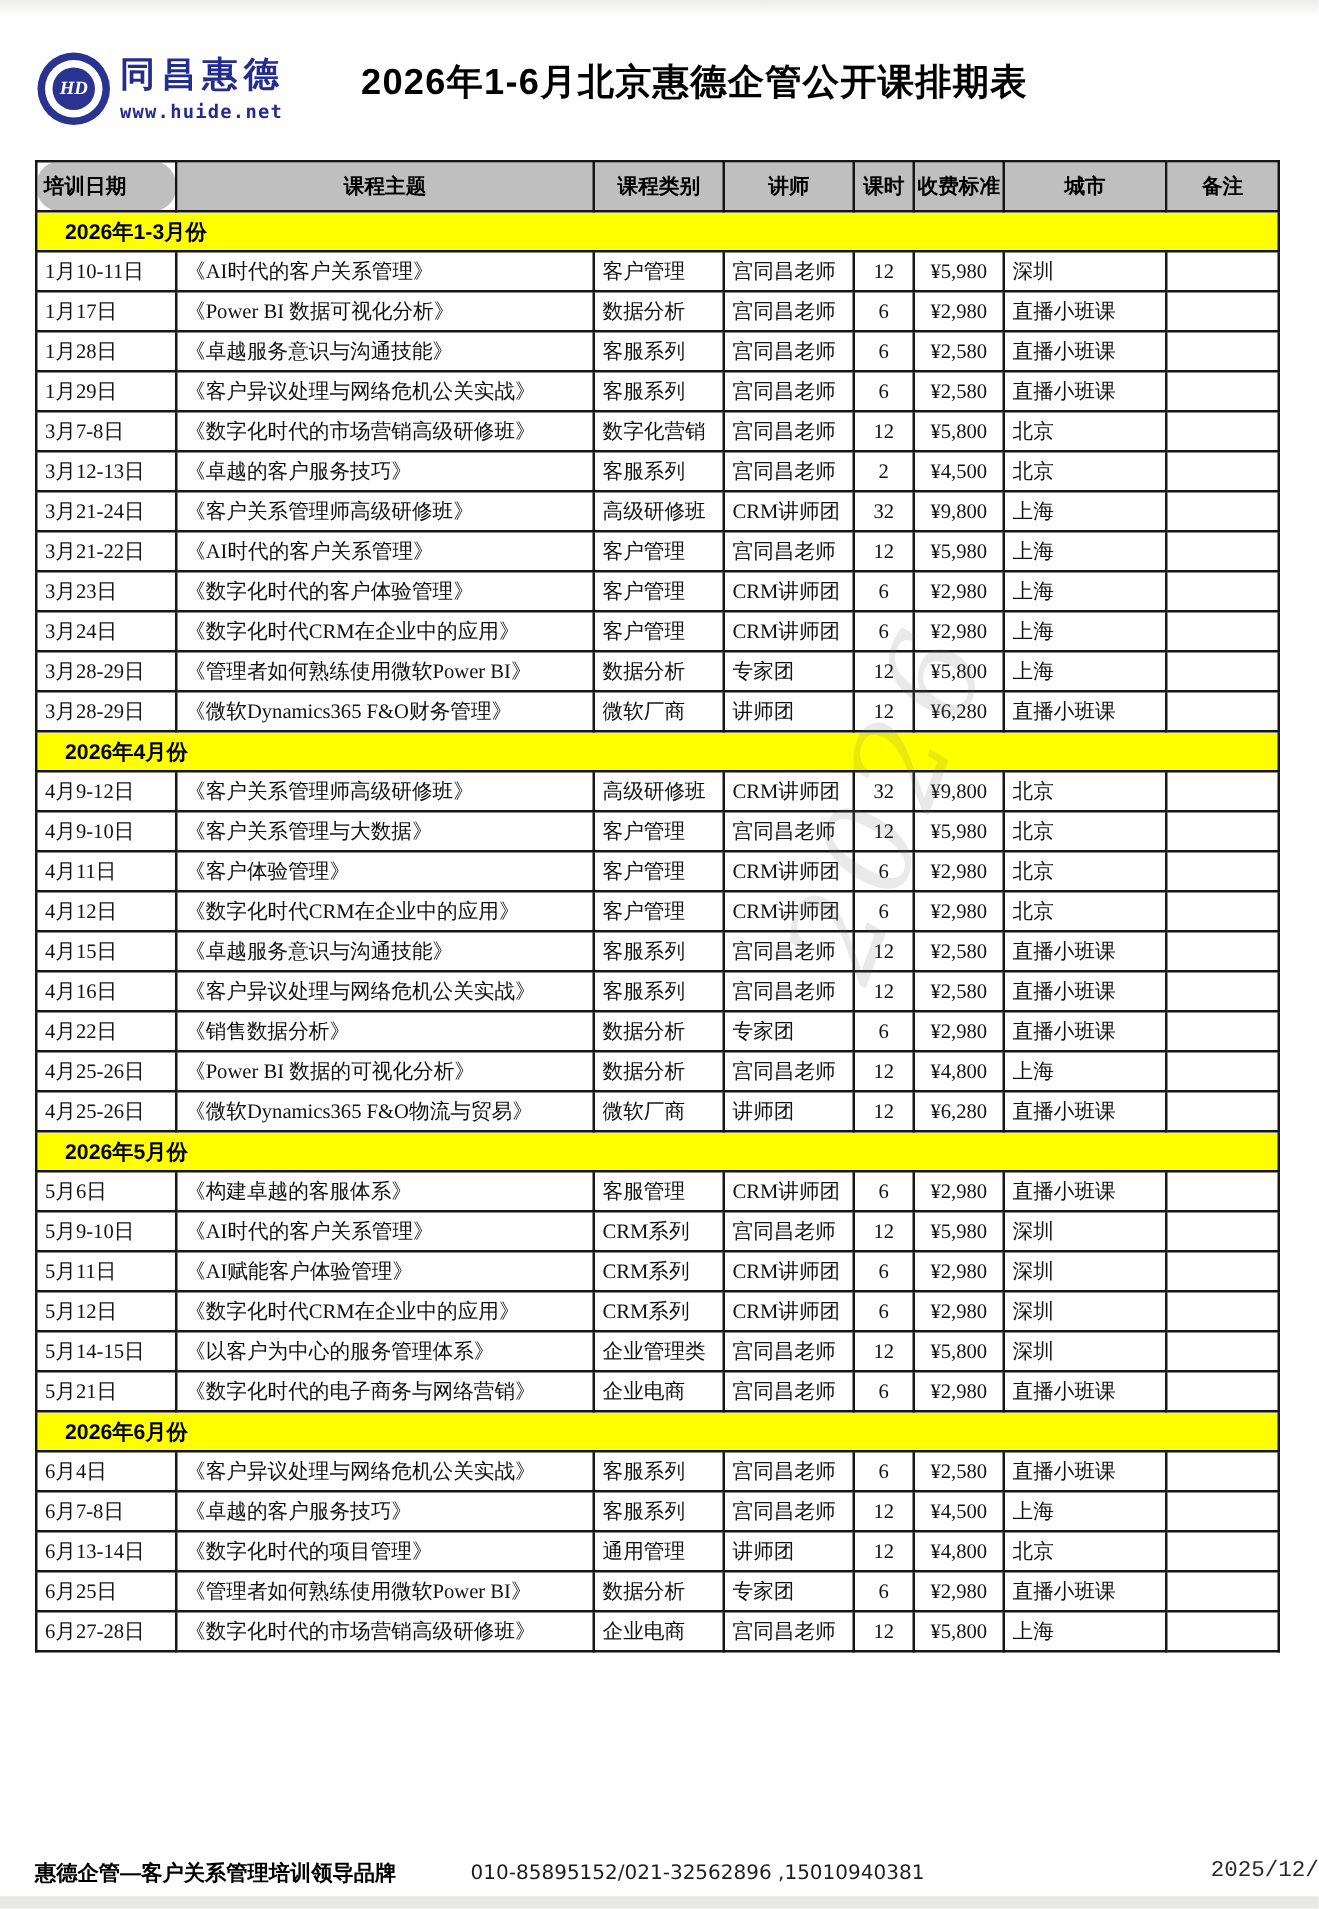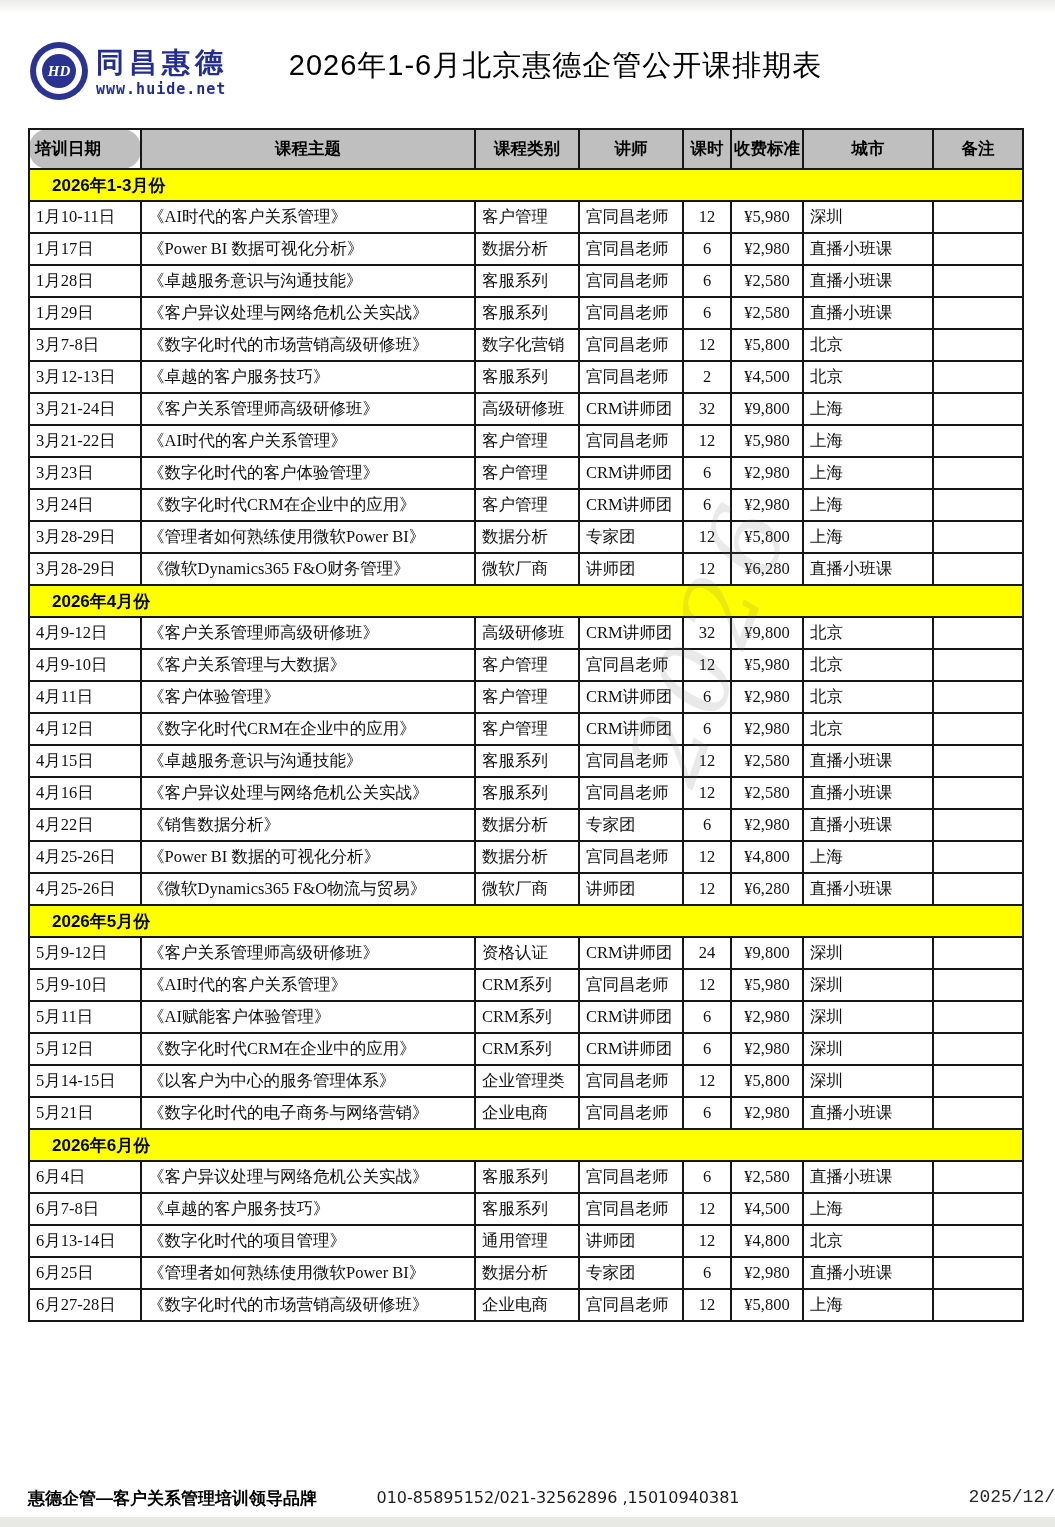--- a/index.html
+++ b/index.html
@@ -29,33 +29,33 @@
   .logo-core {
     width:34px; height:34px; border-radius:50%;
     background:#2b3390; color:#fff;
     font-style:italic; font-weight:bold; font-size:15px;
     display:flex; align-items:center; justify-content:center;
     font-family:"Liberation Serif",serif;
   }
   .logo-text { margin-left:8px; }
   .brand {
     color:#232d8f; font-weight:bold; font-size:28px; letter-spacing:5px;
-    font-family:Liberation Serif, serif; line-height:1.1; margin-top:6px;
+    font-family:Liberation Mono, monospace; line-height:1.1; margin-top:6px;
   }
   .url {
     color:#232d8f; font-weight:bold; font-size:15px;
     font-family:"DejaVu Sans Mono","Liberation Mono",monospace;
     letter-spacing:1px; margin-top:1px;
   }
   
   .title {
     position:absolute; left:0; right:0; top:46px;
     text-align:center; padding-left:56px;
     font-family:"Liberation Sans","DejaVu Sans",sans-serif;
-    font-weight:normal; font-size:29px; color:#000;
+    font-weight:bold; font-size:29px; color:#000;
     letter-spacing:1px;
   }
   
   .watermark {
     position:absolute; left:570px; top:585px; width:280px; height:110px;
     display:flex; align-items:center; justify-content:center;
     transform:rotate(-70deg);
     font-family:"DejaVu Serif",serif; font-style:italic;
     font-size:100px; letter-spacing:10px;
     color:rgba(110,110,110,0.15);
@@ -371,27 +371,27 @@
           <td class="c-lecturer">讲师团</td>
           <td class="c-hours">12</td>
           <td class="c-price">¥6,280</td>
           <td class="c-city">直播小班课</td>
           <td class="c-note"></td>
         </tr>
         <tr class="section">
           <td colspan="8">2026年5月份</td>
         </tr>
         <tr>
-          <td class="c-date">5月9-12日</td>
-          <td class="c-topic">《客户关系管理师高级研修班》</td>
-          <td class="c-category">资格认证</td>
-          <td class="c-lecturer">CRM讲师团</td>
-          <td class="c-hours">24</td>
-          <td class="c-price">¥9,800</td>
-          <td class="c-city">深圳</td>
+          <td class="c-date">5月6日</td>
+          <td class="c-topic">《构建卓越的客服体系》</td>
+          <td class="c-category">客服管理</td>
+          <td class="c-lecturer">CRM讲师团</td>
+          <td class="c-hours">6</td>
+          <td class="c-price">¥2,980</td>
+          <td class="c-city">直播小班课</td>
           <td class="c-note"></td>
         </tr>
         <tr>
           <td class="c-date">5月9-10日</td>
           <td class="c-topic">《AI时代的客户关系管理》</td>
           <td class="c-category">CRM系列</td>
           <td class="c-lecturer">宫同昌老师</td>
           <td class="c-hours">12</td>
           <td class="c-price">¥5,980</td>
           <td class="c-city">深圳</td>

